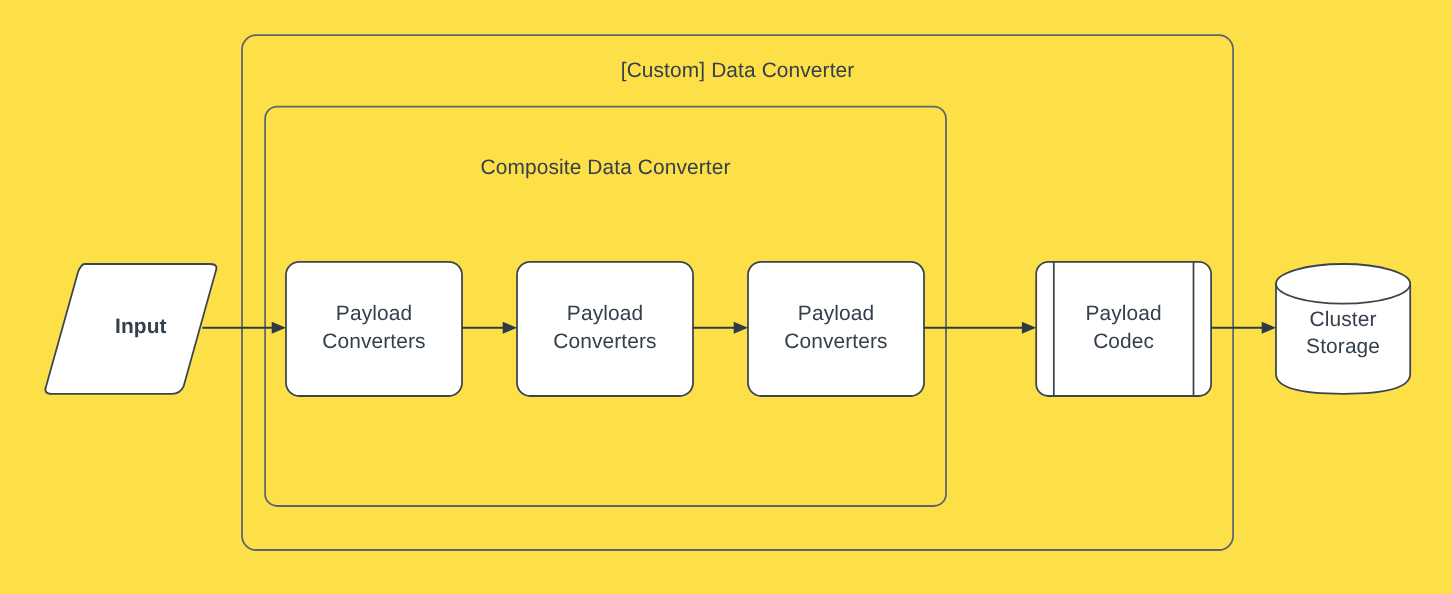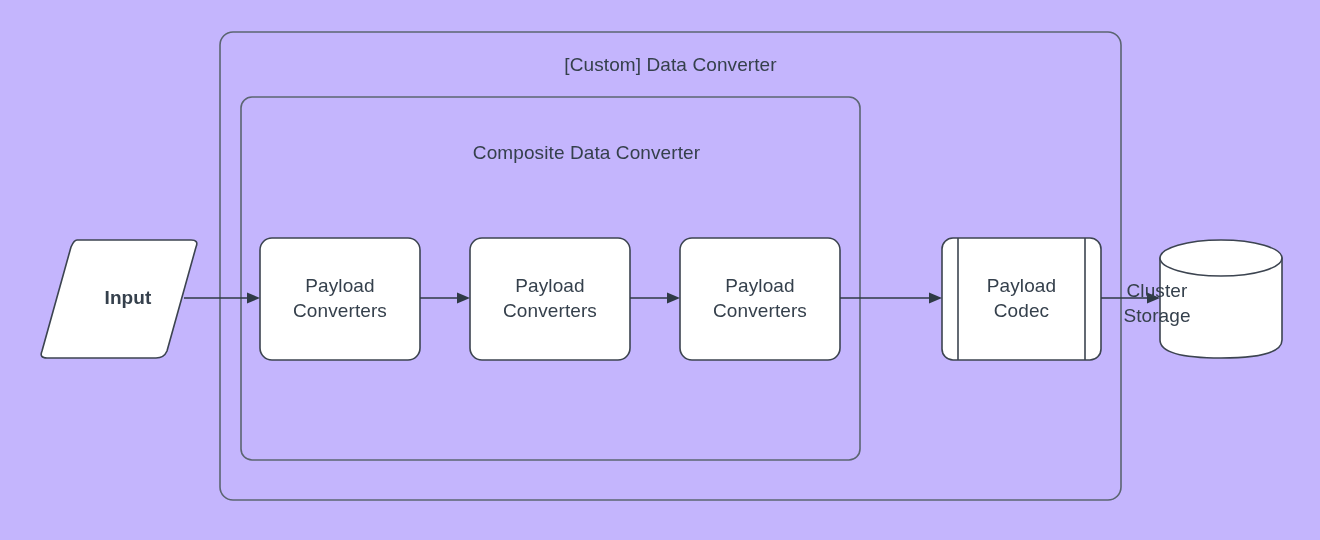--- a/index.html
+++ b/index.html
@@ -8,21 +8,21 @@
     background: #ffffff;
   }
   body {
     font-family: "Liberation Sans", sans-serif;
     color: #2f3a45;
   }
   #canvas {
     position: relative;
     width: 1320px;
     height: 540px;
-    background: #c4b5fd;
+    background: #fde047;
     overflow: hidden;
   }
   #diagram-svg {
     position: absolute;
     left: 0;
     top: 0;
     width: 1320px;
     height: 540px;
   }
   .shape-stroke {
@@ -114,32 +114,32 @@
 
     <g>
       <line class="conn-line" x1="1101" y1="298" x2="1152" y2="298"></line>
       <path class="arrow-head" d="M 1160 298 L 1147 292.5 L 1147 303.5 Z"></path>
     </g>
 
   </svg>
 
   <div class="lbl lbl-container" style="left:220px; top:52px; width:901px;">[Custom] Data Converter</div>
 
-  <div class="lbl lbl-container" style="left:241px; top:140px; width:619px;margin-left:36px;">Composite Data Converter</div>
+  <div class="lbl lbl-container" style="left:241px; top:140px; width:619px;">Composite Data Converter</div>
 
   <div class="lbl lbl-node" style="left:58px; top:285px; width:140px;font-weight:bold;">Input</div>
 
   <div class="lbl lbl-node" style="left:260px; top:273px; width:160px;">Payload
 Converters</div>
 
   <div class="lbl lbl-node" style="left:470px; top:273px; width:160px;">Payload
 Converters</div>
 
   <div class="lbl lbl-node" style="left:680px; top:273px; width:160px;">Payload
 Converters</div>
 
   <div class="lbl lbl-node" style="left:958px; top:273px; width:127px;">Payload
 Codec</div>
 
-  <div class="lbl lbl-node" style="left:1096px; top:278px; width:122px;">Cluster
+  <div class="lbl lbl-node" style="left:1160px; top:278px; width:122px;">Cluster
 Storage</div>
 
 </div>
 
 </body></html>

